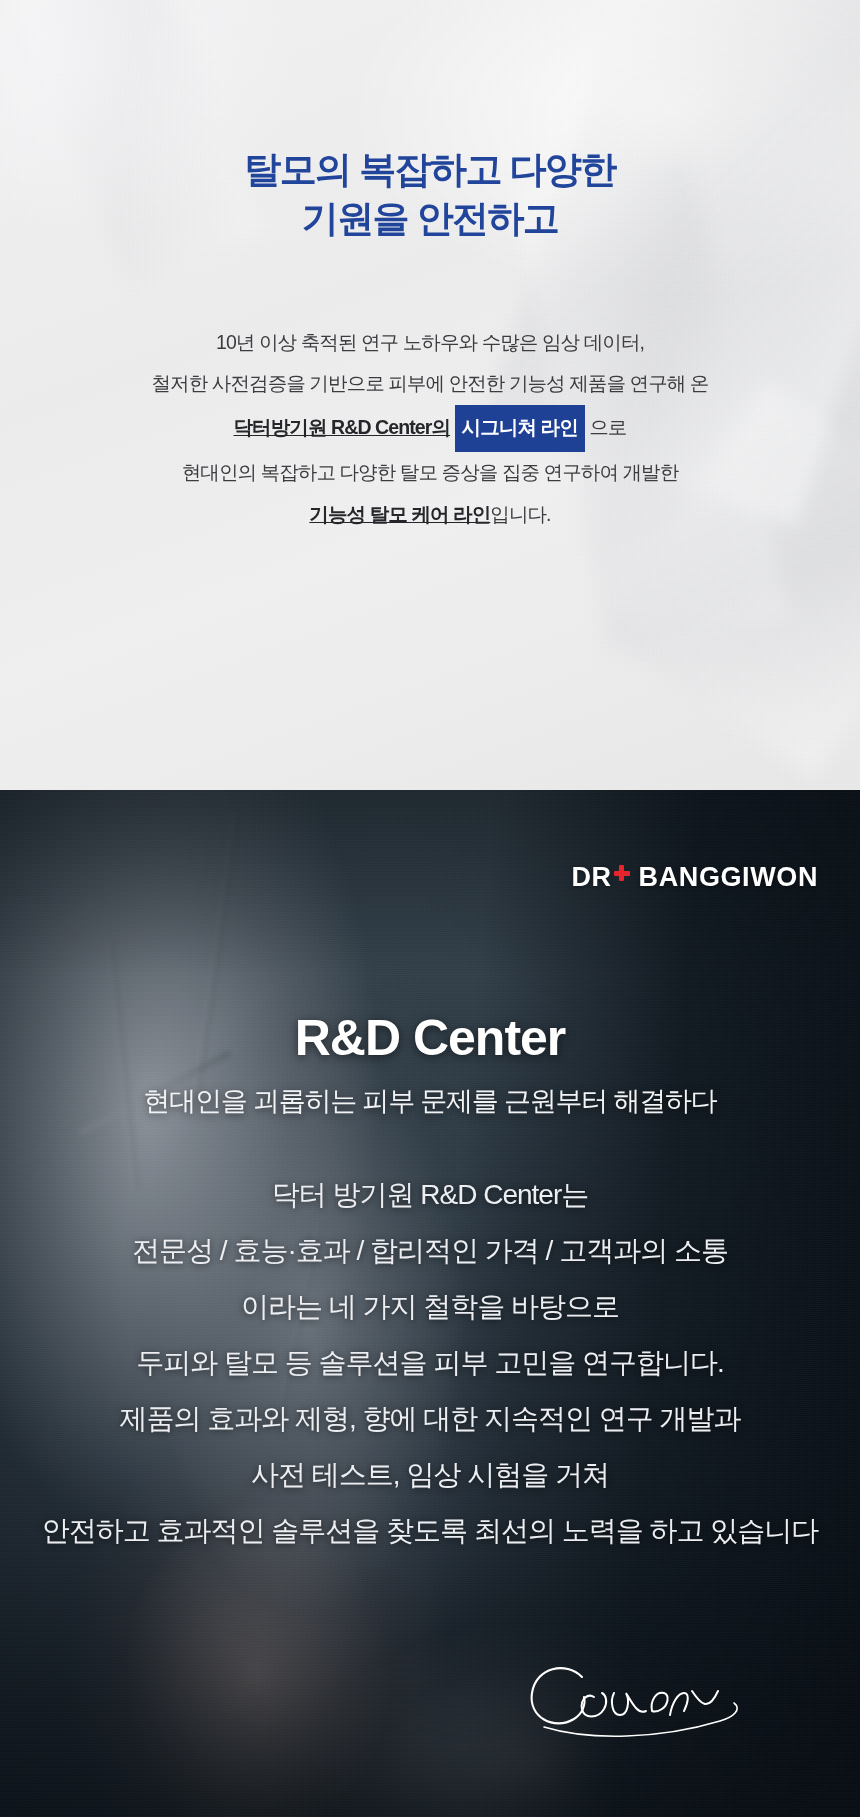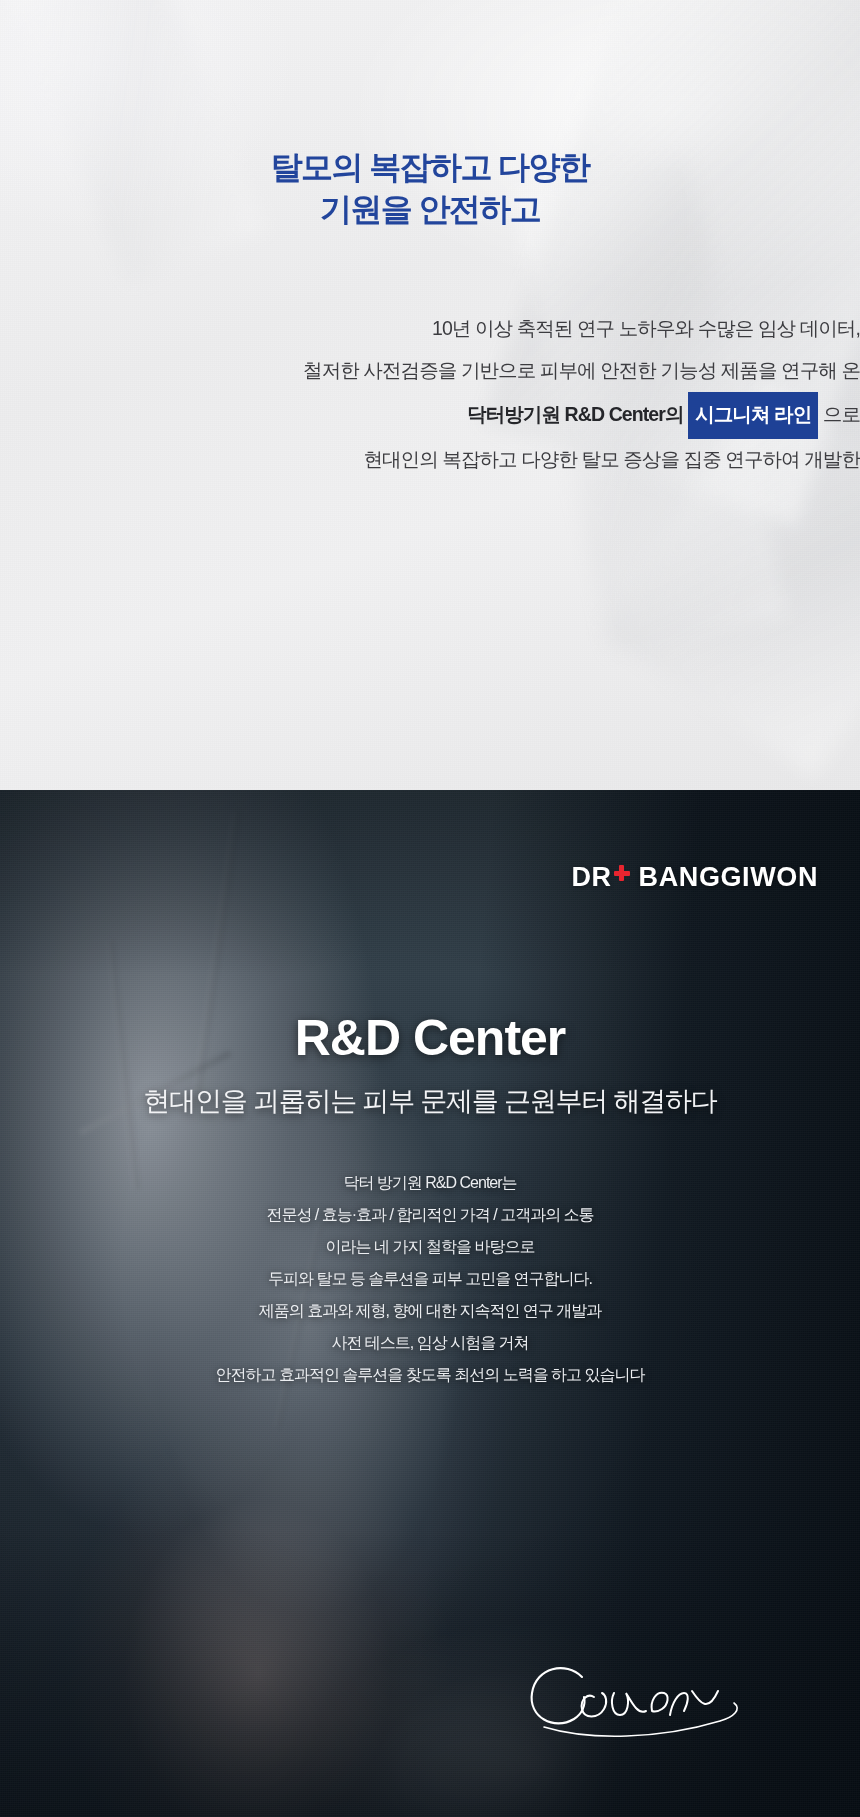--- a/index.html
+++ b/index.html
@@ -47,37 +47,37 @@
     position:absolute; inset:0; pointer-events:none; opacity:.5;
     background-image:
       repeating-linear-gradient(0deg, rgba(0,0,0,.018) 0 1px, rgba(255,255,255,.018) 1px 2px),
       repeating-linear-gradient(90deg, rgba(0,0,0,.015) 0 1px, rgba(255,255,255,.015) 1px 2px);
   }
 
   .hero-inner { position:relative; z-index:3; width:860px; text-align:center; }
 
   .hero-title {
     margin-top:146px;
-    font-size:32px;
+    font-size:37px;
     font-weight:bold;
     line-height:1.32;
     letter-spacing:-1.6px;
     color:#22459c;
   }
   .hero-title .t-line { display:block; }
 
   .hero-body {
     margin-top:78px;
     font-size:19.5px;
     line-height:2.14;
     letter-spacing:-0.9px;
     color:#3c3c40;
   }
-  .hero-body .p-line { display:block; white-space:nowrap;text-align:right; }
-  .hero-body b { font-weight:bold; color:#25262a; }
+  .hero-body .p-line { display:block; white-space:nowrap; }
+  .hero-body b { font-weight:bold; color:#25262a;text-decoration:underline; }
 
   .mark {
     display:inline-block;
     background:#1e4196;
     color:#ffffff;
     font-weight:bold;
     padding:2px 7px 3px;
     letter-spacing:-0.9px;
   }
 
@@ -169,21 +169,21 @@
     margin-top:16px;
     font-size:27px;
     font-weight:500;
     letter-spacing:-1.2px;
     color:#f2f3f5;
     text-shadow:0 2px 9px rgba(0,0,0,.6);
   }
 
   .rd-body {
     margin-top:48px;
-    font-size:16px;
+    font-size:28px;
     line-height:2.0;
     letter-spacing:-1px;
     color:#eceef1;
     text-shadow:0 1px 7px rgba(0,0,0,.65);
   }
   .rd-body .p-line { display:block; white-space:nowrap; }
 
   
   .signature {
     position:absolute; z-index:6;
@@ -206,20 +206,21 @@
     <h1 class="hero-title">
       <span class="t-line">탈모의 복잡하고 다양한</span>
       <span class="t-line">기원을 안전하고</span>
     </h1>
 
     <div class="hero-body">
       <span class="p-line">10년 이상 축적된 연구 노하우와 수많은 임상 데이터,</span>
       <span class="p-line">철저한 사전검증을 기반으로 피부에 안전한 기능성 제품을 연구해 온</span>
       <span class="p-line"><b>닥터방기원 R&amp;D Center의</b> <span class="mark">시그니쳐 라인</span> <span>으로</span></span>
       <span class="p-line">현대인의 복잡하고 다양한 탈모 증상을 집중 연구하여 개발한</span>
+      <span class="p-line"><b>기능성 탈모 케어 라인</b><span>입니다.</span></span>
     </div>
   </div>
 </section>
 
 <section class="dark">
   <div class="photo"></div>
   <div class="seam seam-1"></div>
   <div class="seam seam-2"></div>
   <div class="seam seam-3"></div>
   <div class="seam seam-4"></div>

